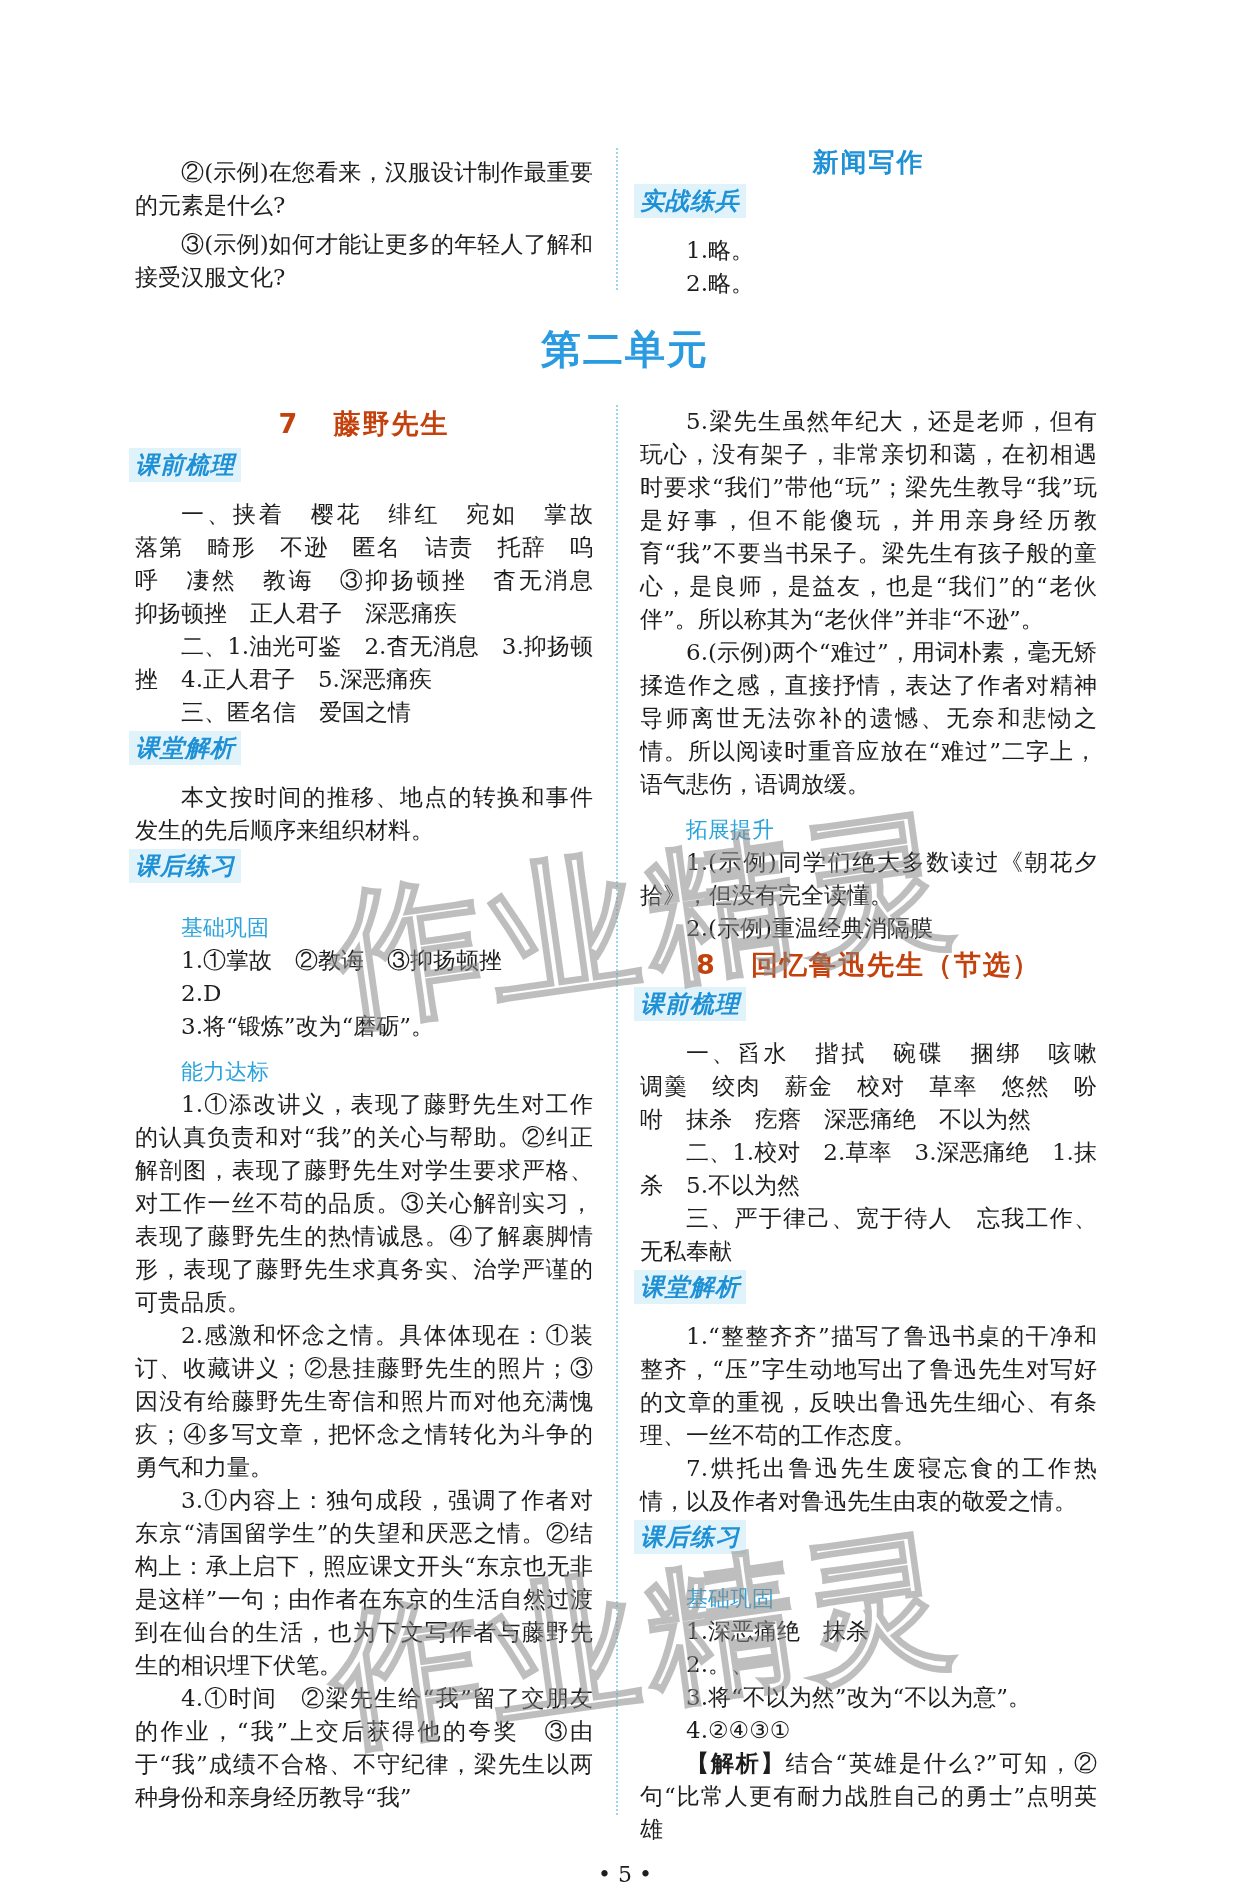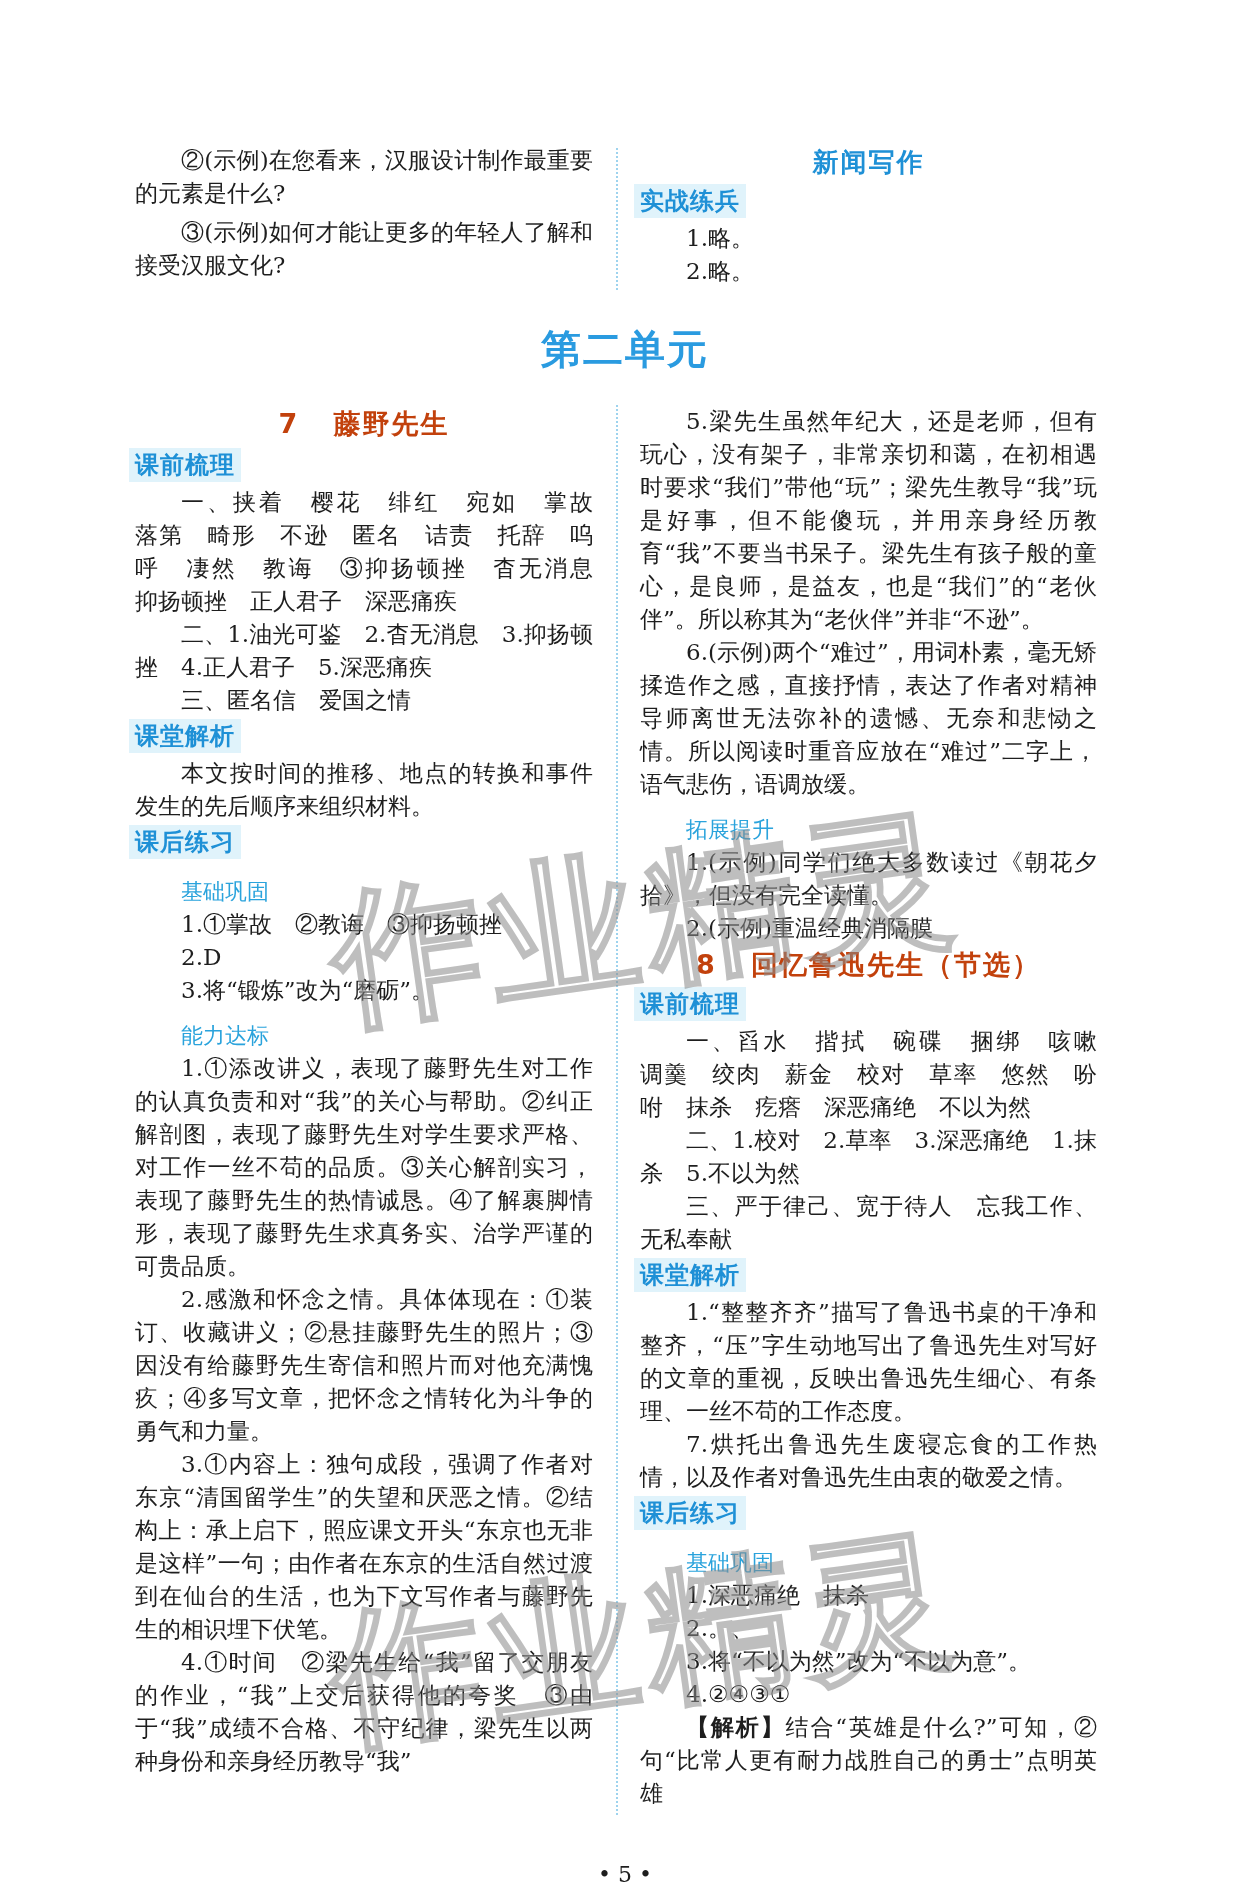--- a/index.html
+++ b/index.html
@@ -5,38 +5,38 @@
   html,body{margin:0;padding:0;background:#fff;}
   body{width:1250px;height:1899px;position:relative;overflow:hidden;
        font-family:"DejaVu Serif","Liberation Serif",serif;color:#1e1e1e;}
   .col{position:absolute;font-size:23px;line-height:33px;}
   .col p{margin:0;text-align:justify;text-align-last:left;}
   .ind{text-indent:46px;}
   .left{left:135px;width:458px;}
   .right{left:640px;width:457px;}
   .divider{position:absolute;left:616px;width:0;border-left:2px dotted #9ed3ee;}
   .sec{display:inline-block;background:#e0f3fb;color:#1e90d6;font-family:"DejaVu Sans","Liberation Sans",sans-serif;
-       font-weight:bold;font-size:24px;line-height:34px;padding:0 6px;margin:2px 0 4px -6px;letter-spacing:1px;}
+       font-weight:bold;font-size:24px;line-height:34px;padding:0 6px;margin:2px 0 16px -6px;letter-spacing:1px;font-style:italic;}
   .sub{color:#2aa3dc;font-family:"DejaVu Sans","Liberation Sans",sans-serif;font-size:22px;line-height:33px;padding-left:46px;margin-top:12px;}
   .lesson{color:#c2410c;font-family:"DejaVu Sans","Liberation Sans",sans-serif;font-weight:bold;font-size:27px;
           line-height:44px;text-align:center;letter-spacing:2px;}
   .lesson .num{margin-right:34px;}
   .unit{position:absolute;left:0;width:1250px;top:322px;text-align:center;color:#2a9be0;
         font-family:Liberation Serif, serif;font-size:40px;font-weight:bold;letter-spacing:2px;}
   .news{color:#1e90d6;font-family:"DejaVu Sans","Liberation Sans",sans-serif;font-weight:bold;font-size:26px;
         text-align:center;line-height:40px;letter-spacing:2px;}
   .pageno{position:absolute;left:0;width:1250px;top:1862px;text-align:center;font-size:22px;}
   .bold{font-weight:bold;font-family:"DejaVu Sans","Liberation Sans",sans-serif;}
   .wm{position:absolute;color:transparent;-webkit-text-stroke:2px #8a8a8a;font-family:"DejaVu Sans","Liberation Sans",sans-serif;
       font-size:150px;font-weight:bold;letter-spacing:8px;opacity:.55;transform:rotate(-8deg);pointer-events:none;}
 </style>
 </head>
 <body>
 
-<div class="col left" style="top:144px;">
+<div class="col left" style="top:156px;">
   <p class="ind">②(示例)在您看来，汉服设计制作最重要的元素是什么?</p>
   <p class="ind" style="margin-top:6px">③(示例)如何才能让更多的年轻人了解和接受汉服文化?</p>
 </div>
 
 <div class="divider" style="top:148px;height:142px;"></div>
 
 <div class="col right" style="top:142px;">
   <div class="news">新闻写作</div>
   <div class="sec">实战练兵</div>
   <p class="ind">1.略。</p>

